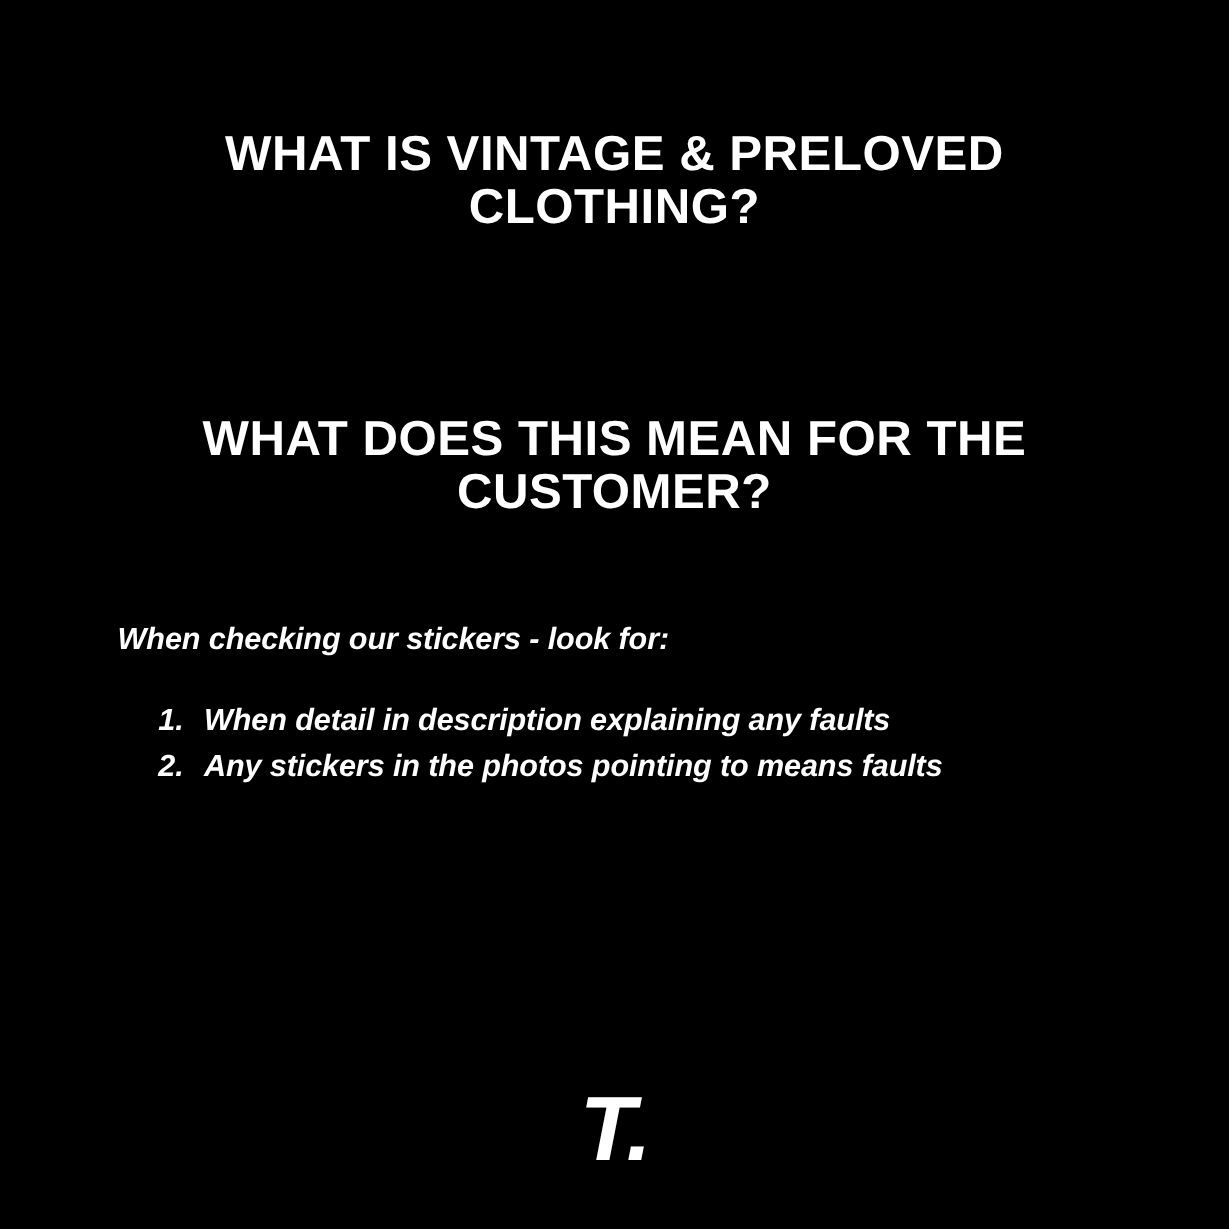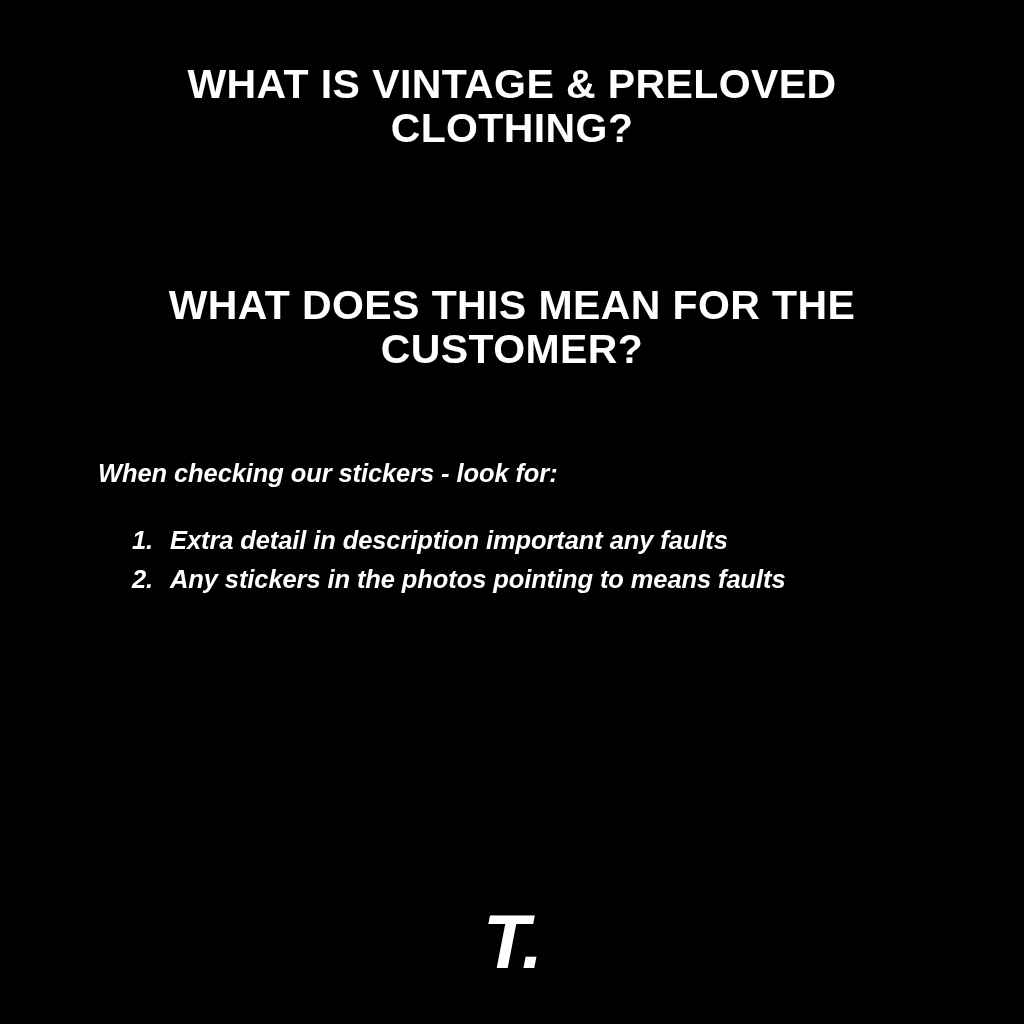--- a/index.html
+++ b/index.html
@@ -25,25 +25,25 @@
     text-align: center;
     font-weight: bold;
     font-style: normal;
     font-size: 41px;
     letter-spacing: 0.4px;
     line-height: 1.08;
     text-transform: uppercase;
     margin: 0;
   }
   #main-heading {
-    padding-top: 62px;
+    padding-top: 106px;
   }
   #second-heading {
     padding-top: 0;
-    margin-top: 0;
+    margin-top: 16px;
     width: 780px;
     margin-left: auto;
     margin-right: auto;
   }
   .body-text {
     font-size: 25.5px;
     font-weight: bold;
     font-style: italic;
     line-height: 1.42;
     margin: 0;
@@ -101,21 +101,21 @@
   <div class="spacer-md"></div>
 
 
   <div class="spacer-sm"></div>
 
   <p class="body-text">When checking our stickers - look for:</p>
 
   <div class="spacer-sm"></div>
 
   <ol class="faults">
-    <li>Extra detail in description important any faults</li>
+    <li>When detail in description explaining any faults</li>
     <li>Any stickers in the photos pointing to means faults</li>
   </ol>
 
   <div class="logo-wrap">
     <span class="logo-t">T.</span>
   </div>
 
 </div>
 
 </body></html>

